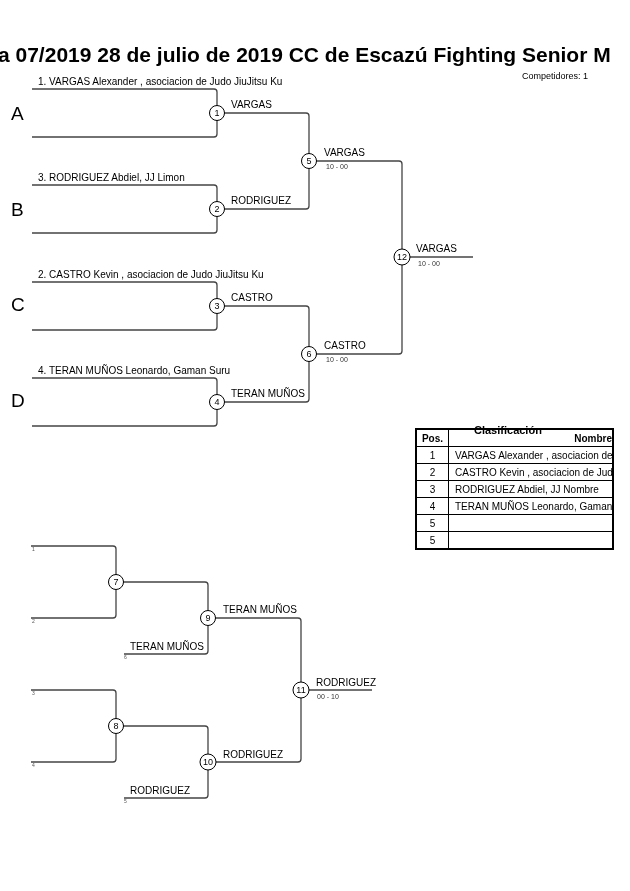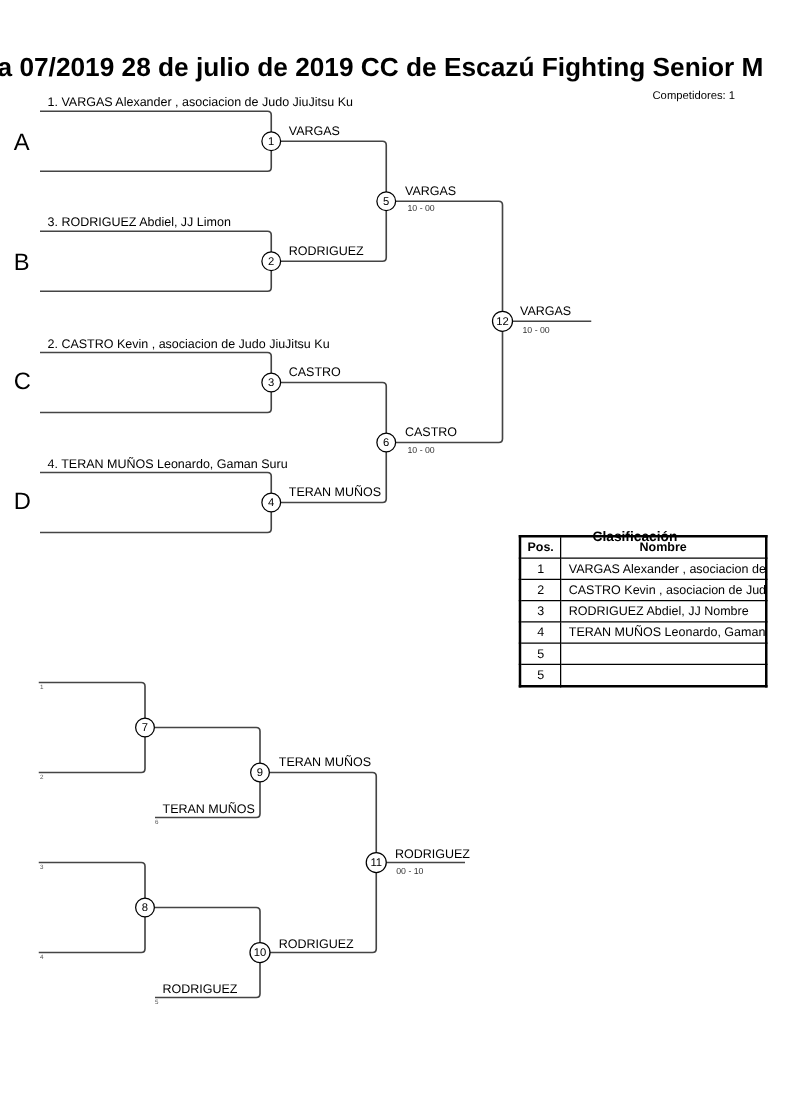--- a/index.html
+++ b/index.html
@@ -13,21 +13,21 @@
   .pool { font-family: "Liberation Sans", sans-serif; font-size: 19px; fill: #000; }
   .num { font-family: "Liberation Sans", sans-serif; font-size: 9px; fill: #000; text-anchor: middle; dominant-baseline: central; }
   .line { stroke: #444; stroke-width: 1.3; fill: none; }
   .circle { stroke: #000; stroke-width: 1; fill: #fff; }
   .cls-title { position: absolute; left: 474px; top: 424px; font-size: 11px; font-weight: bold; white-space: nowrap; }
   table.cls { position: absolute; left: 415px; top: 428px; border-collapse: collapse; font-size: 10px; border: 2px solid #000; }
   table.cls td, table.cls th { border: 1px solid #000; height: 16px; padding: 0; overflow: hidden; white-space: nowrap; }
   table.cls th { font-weight: bold; }
   .c-pos { width: 31px; text-align: center; }
   .c-name { width: 157px; max-width: 157px; text-align: left; padding-left: 6px !important; }
-  th.c-name { text-align: center; padding-left: 0 !important; }
+  th.c-name { text-align: right; padding-left: 0 !important; }
   .name-clip { display: block; width: 150px; overflow: visible; white-space: nowrap; }
 </style>
 </head>
 <body>
 
 <div class="title">a 07/2019  28 de julio de 2019  CC de Escazú   Fighting Senior M</div>
 <div class="competitors">Competidores: 1</div>
 
 <svg width="630" height="891">
 

